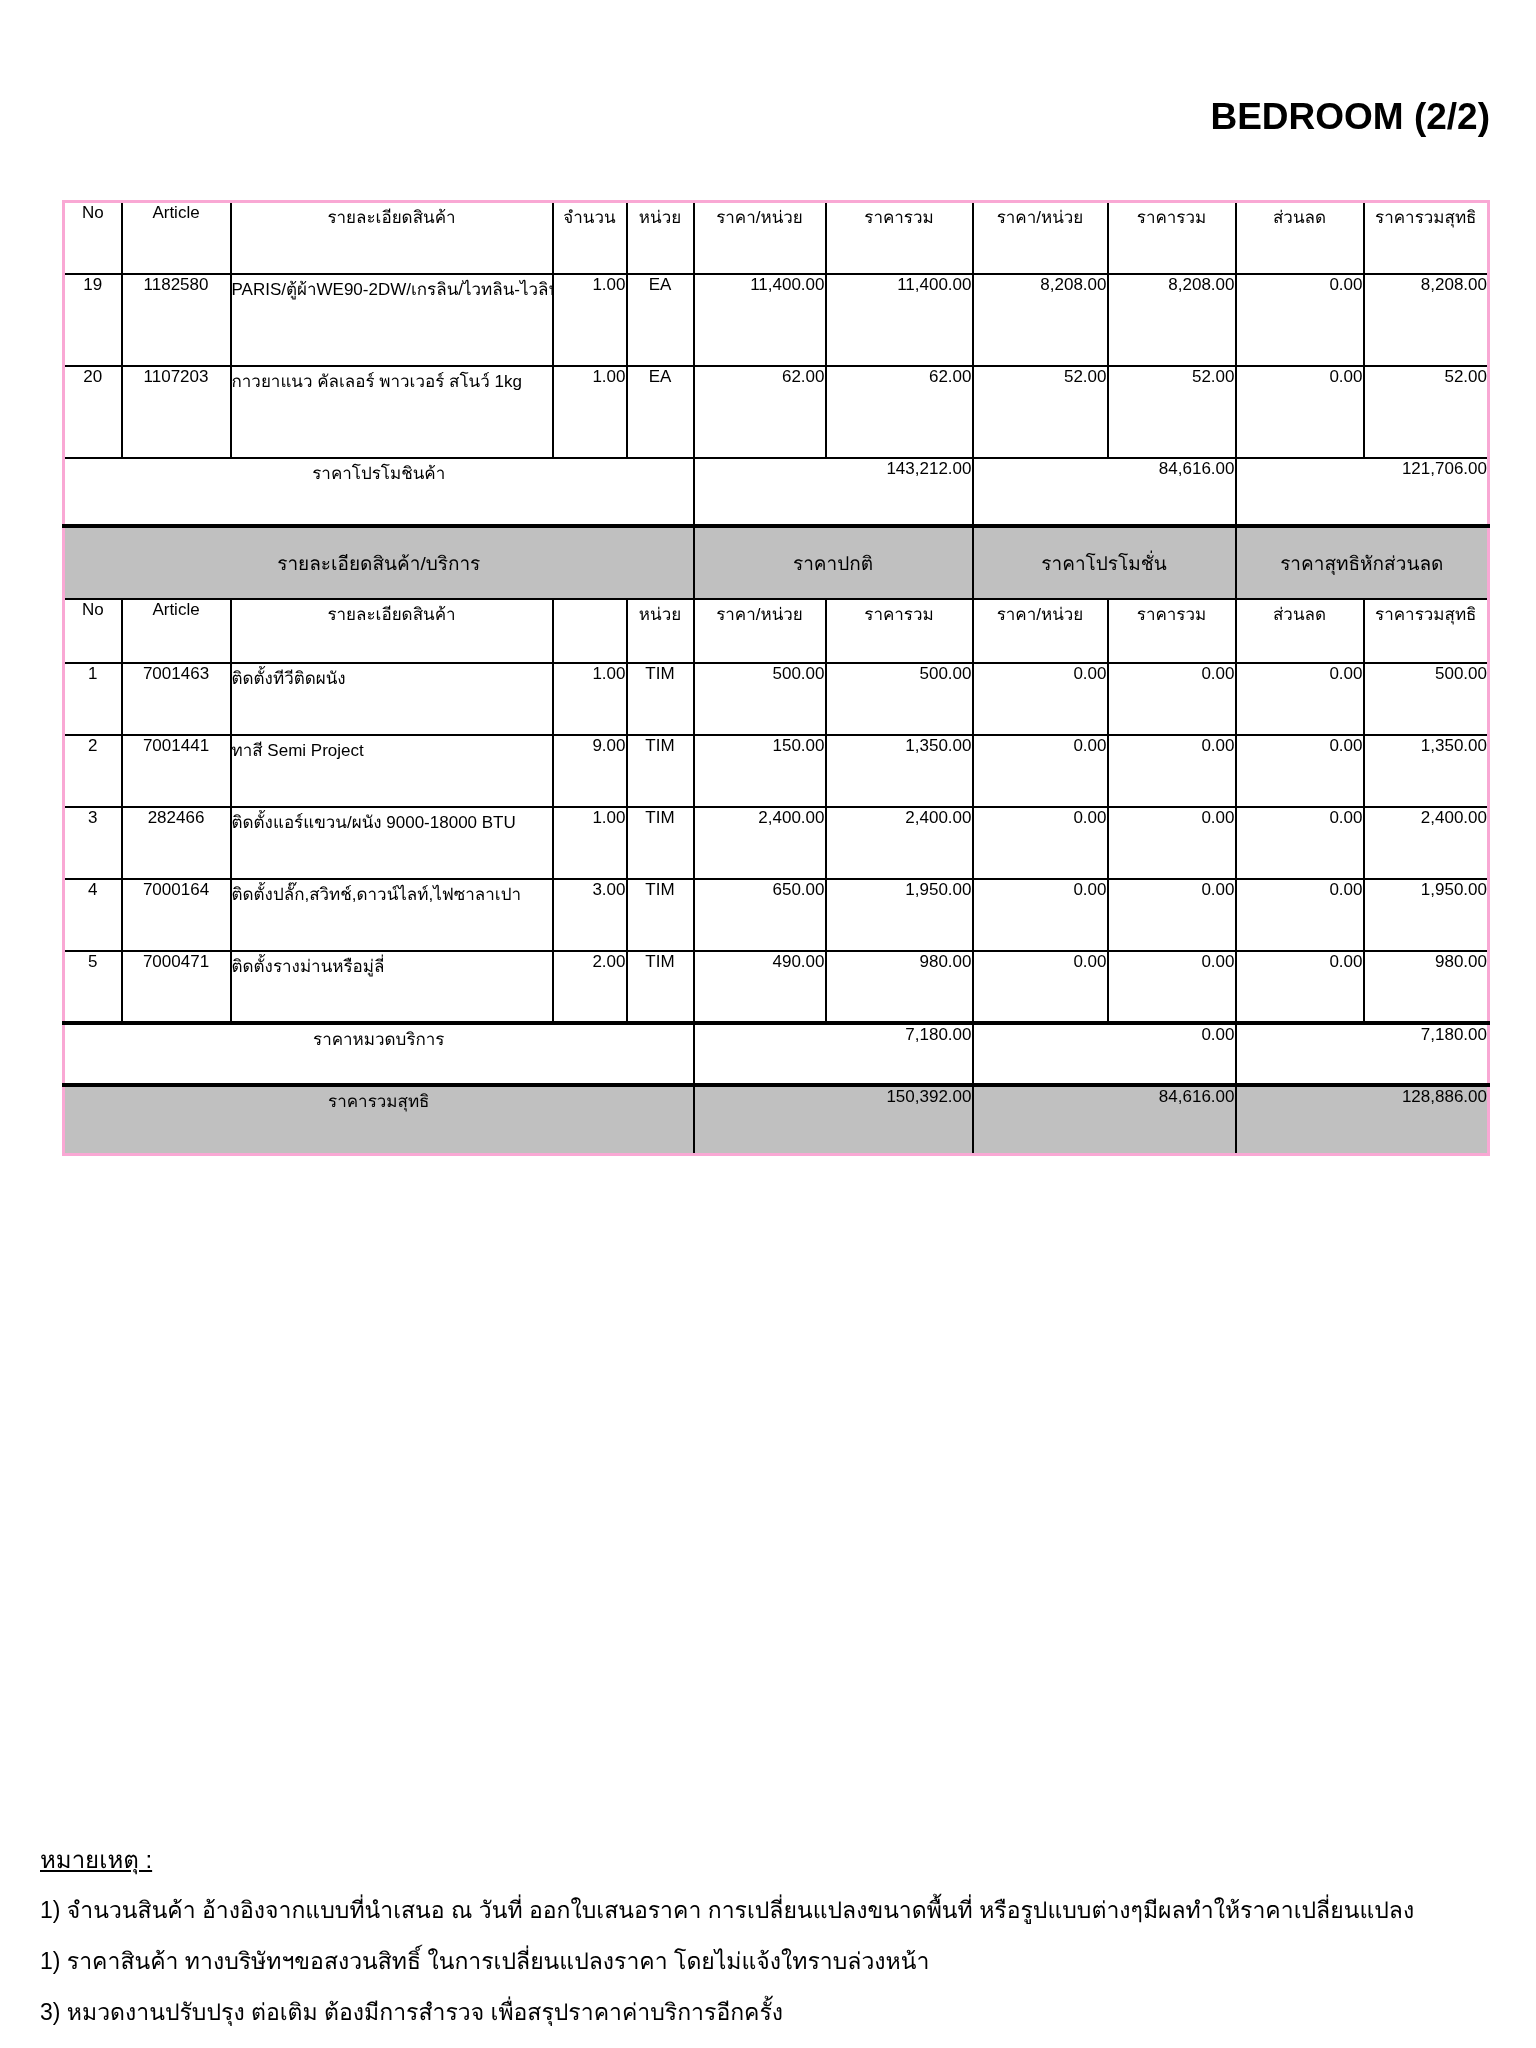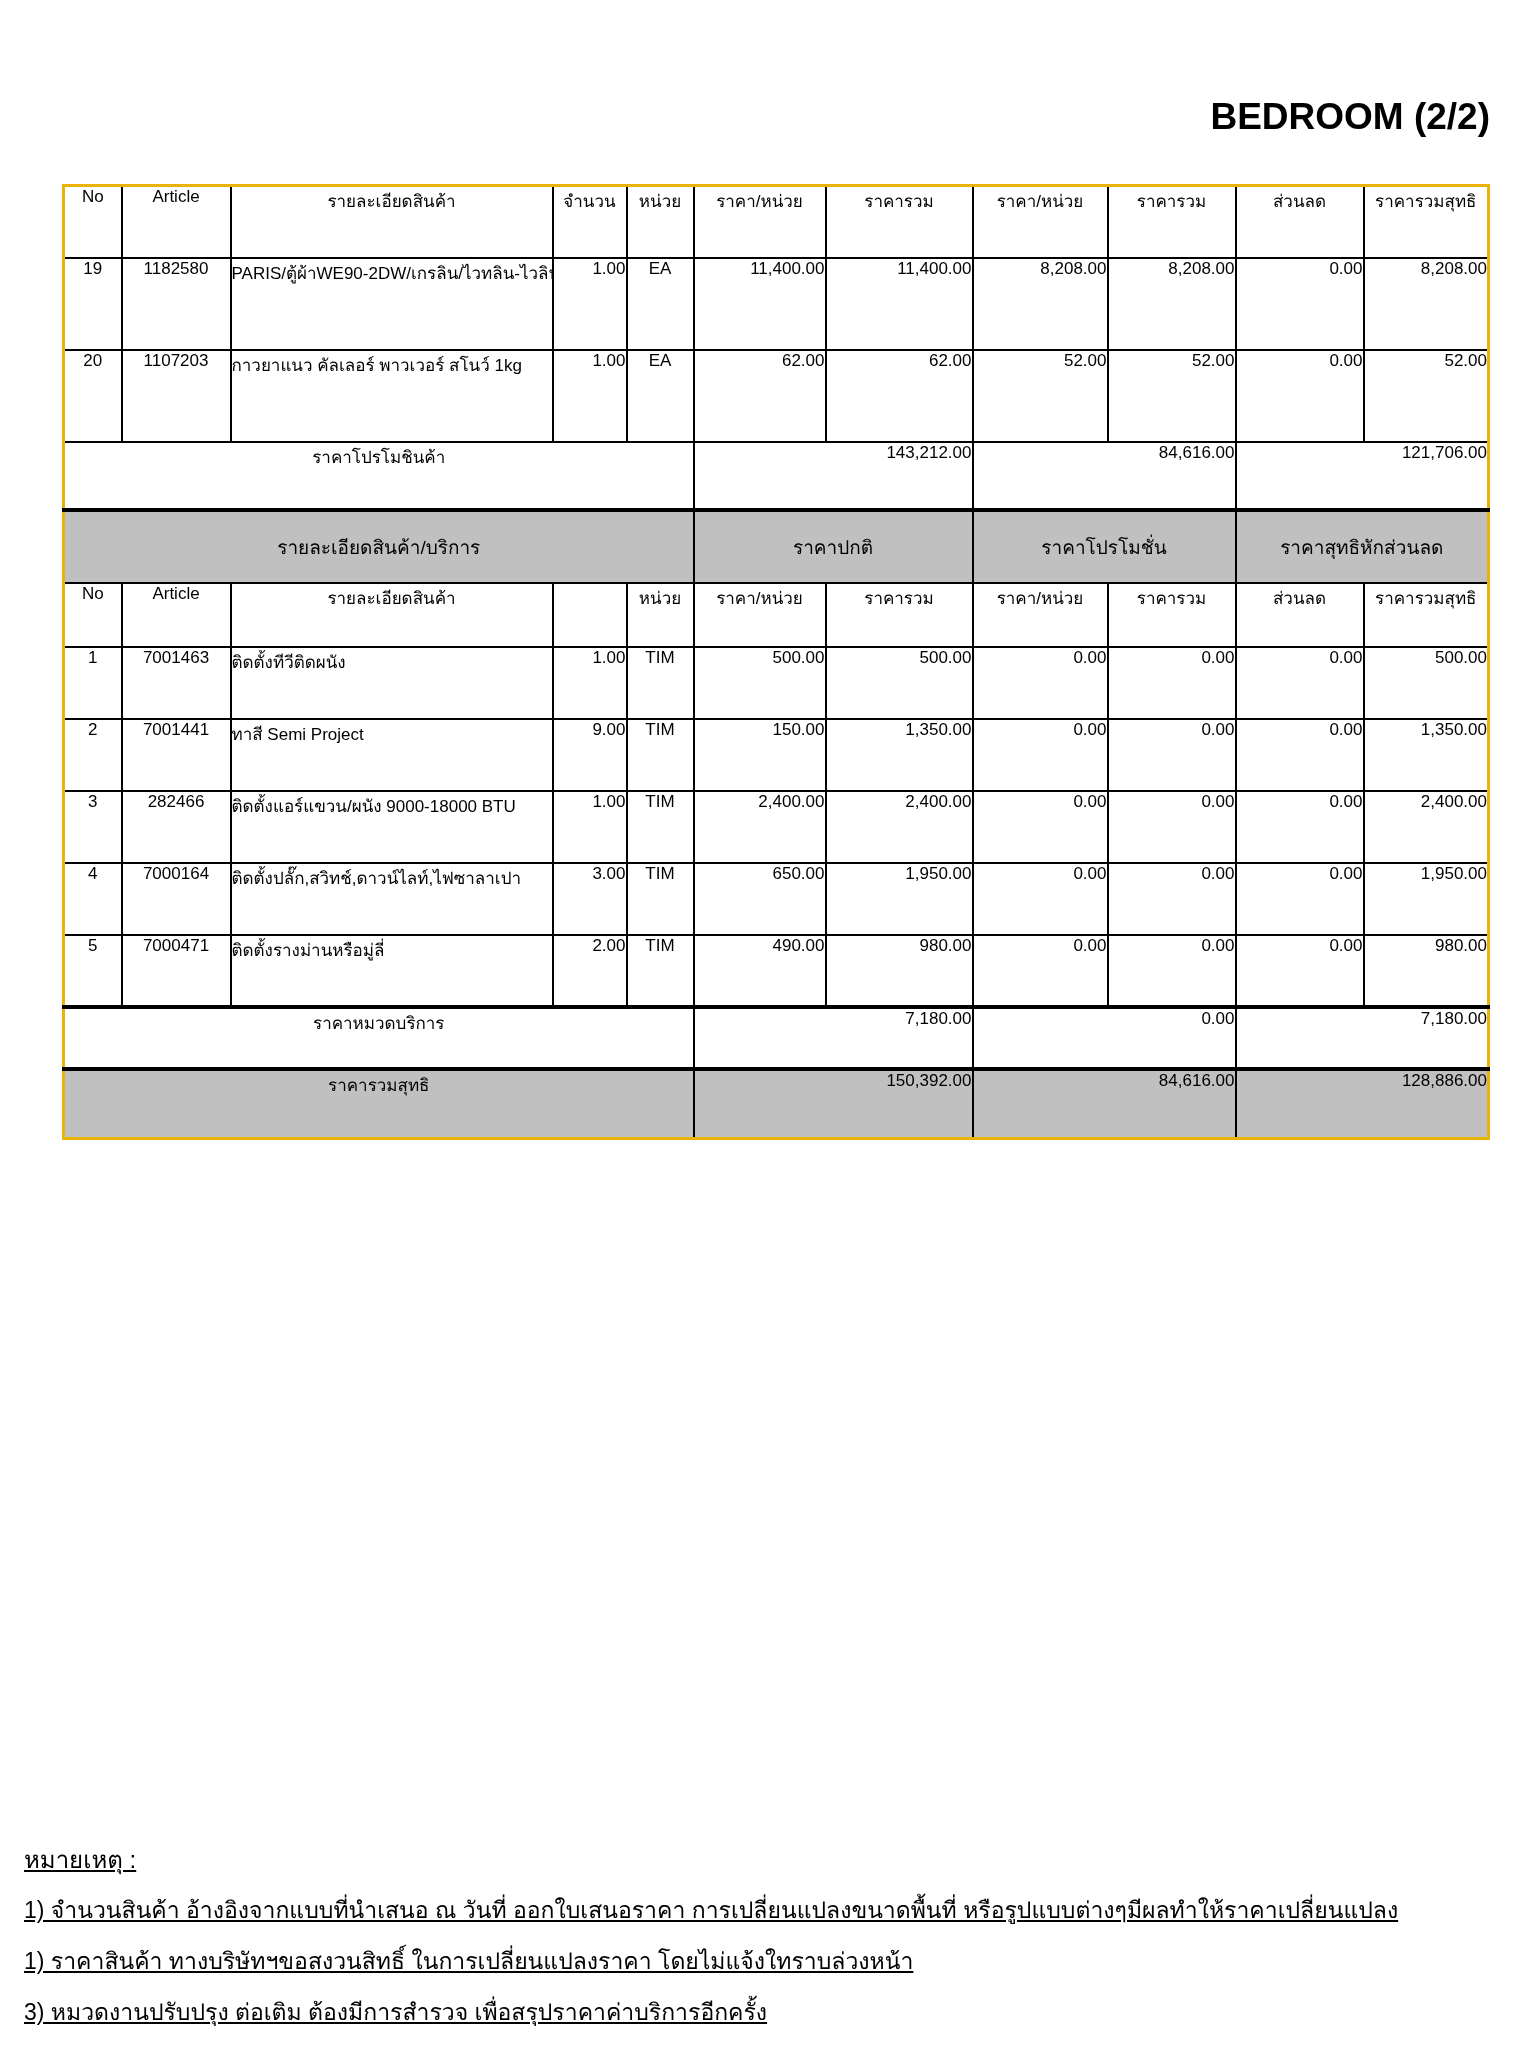--- a/index.html
+++ b/index.html
@@ -14,25 +14,25 @@
   .title {
     position: absolute;
     top: 96px;
     right: 46px;
     font-size: 37px;
     font-weight: bold;
   }
   table.quote-table {
     position: absolute;
     left: 62px;
-    top: 184px;
+    top: 200px;
     width: 1425px;
     border-collapse: collapse;
     table-layout: fixed;
-    border: 3px solid #eab308;
+    border: 3px solid #f9a8d4;
   }
   table.quote-table th,
   table.quote-table td {
     border: 2px solid #000000;
     font-size: 17px;
     font-weight: normal;
     vertical-align: top;
     overflow: hidden;
     padding: 0;
     white-space: nowrap;
@@ -57,25 +57,24 @@
     text-align: center;
     vertical-align: middle;
     font-size: 19px;
     padding-top: 0;
   }
   tr.grand td { background: #c0c0c0; }
   tr.thick-top th, tr.thick-top td { border-top: 4px solid #000000; }
 
   .notes {
     position: absolute;
-    left: 24px;
+    left: 40px;
     top: 1840px;
     width: 1460px;
     font-size: 23px;
-    text-decoration: underline;
   }
   .notes-heading {
     font-size: 24px;
     text-decoration: underline;
     margin-bottom: 14px;
   }
   .note-line {
     line-height: 34px;
     margin-bottom: 17px;
     white-space: nowrap;

